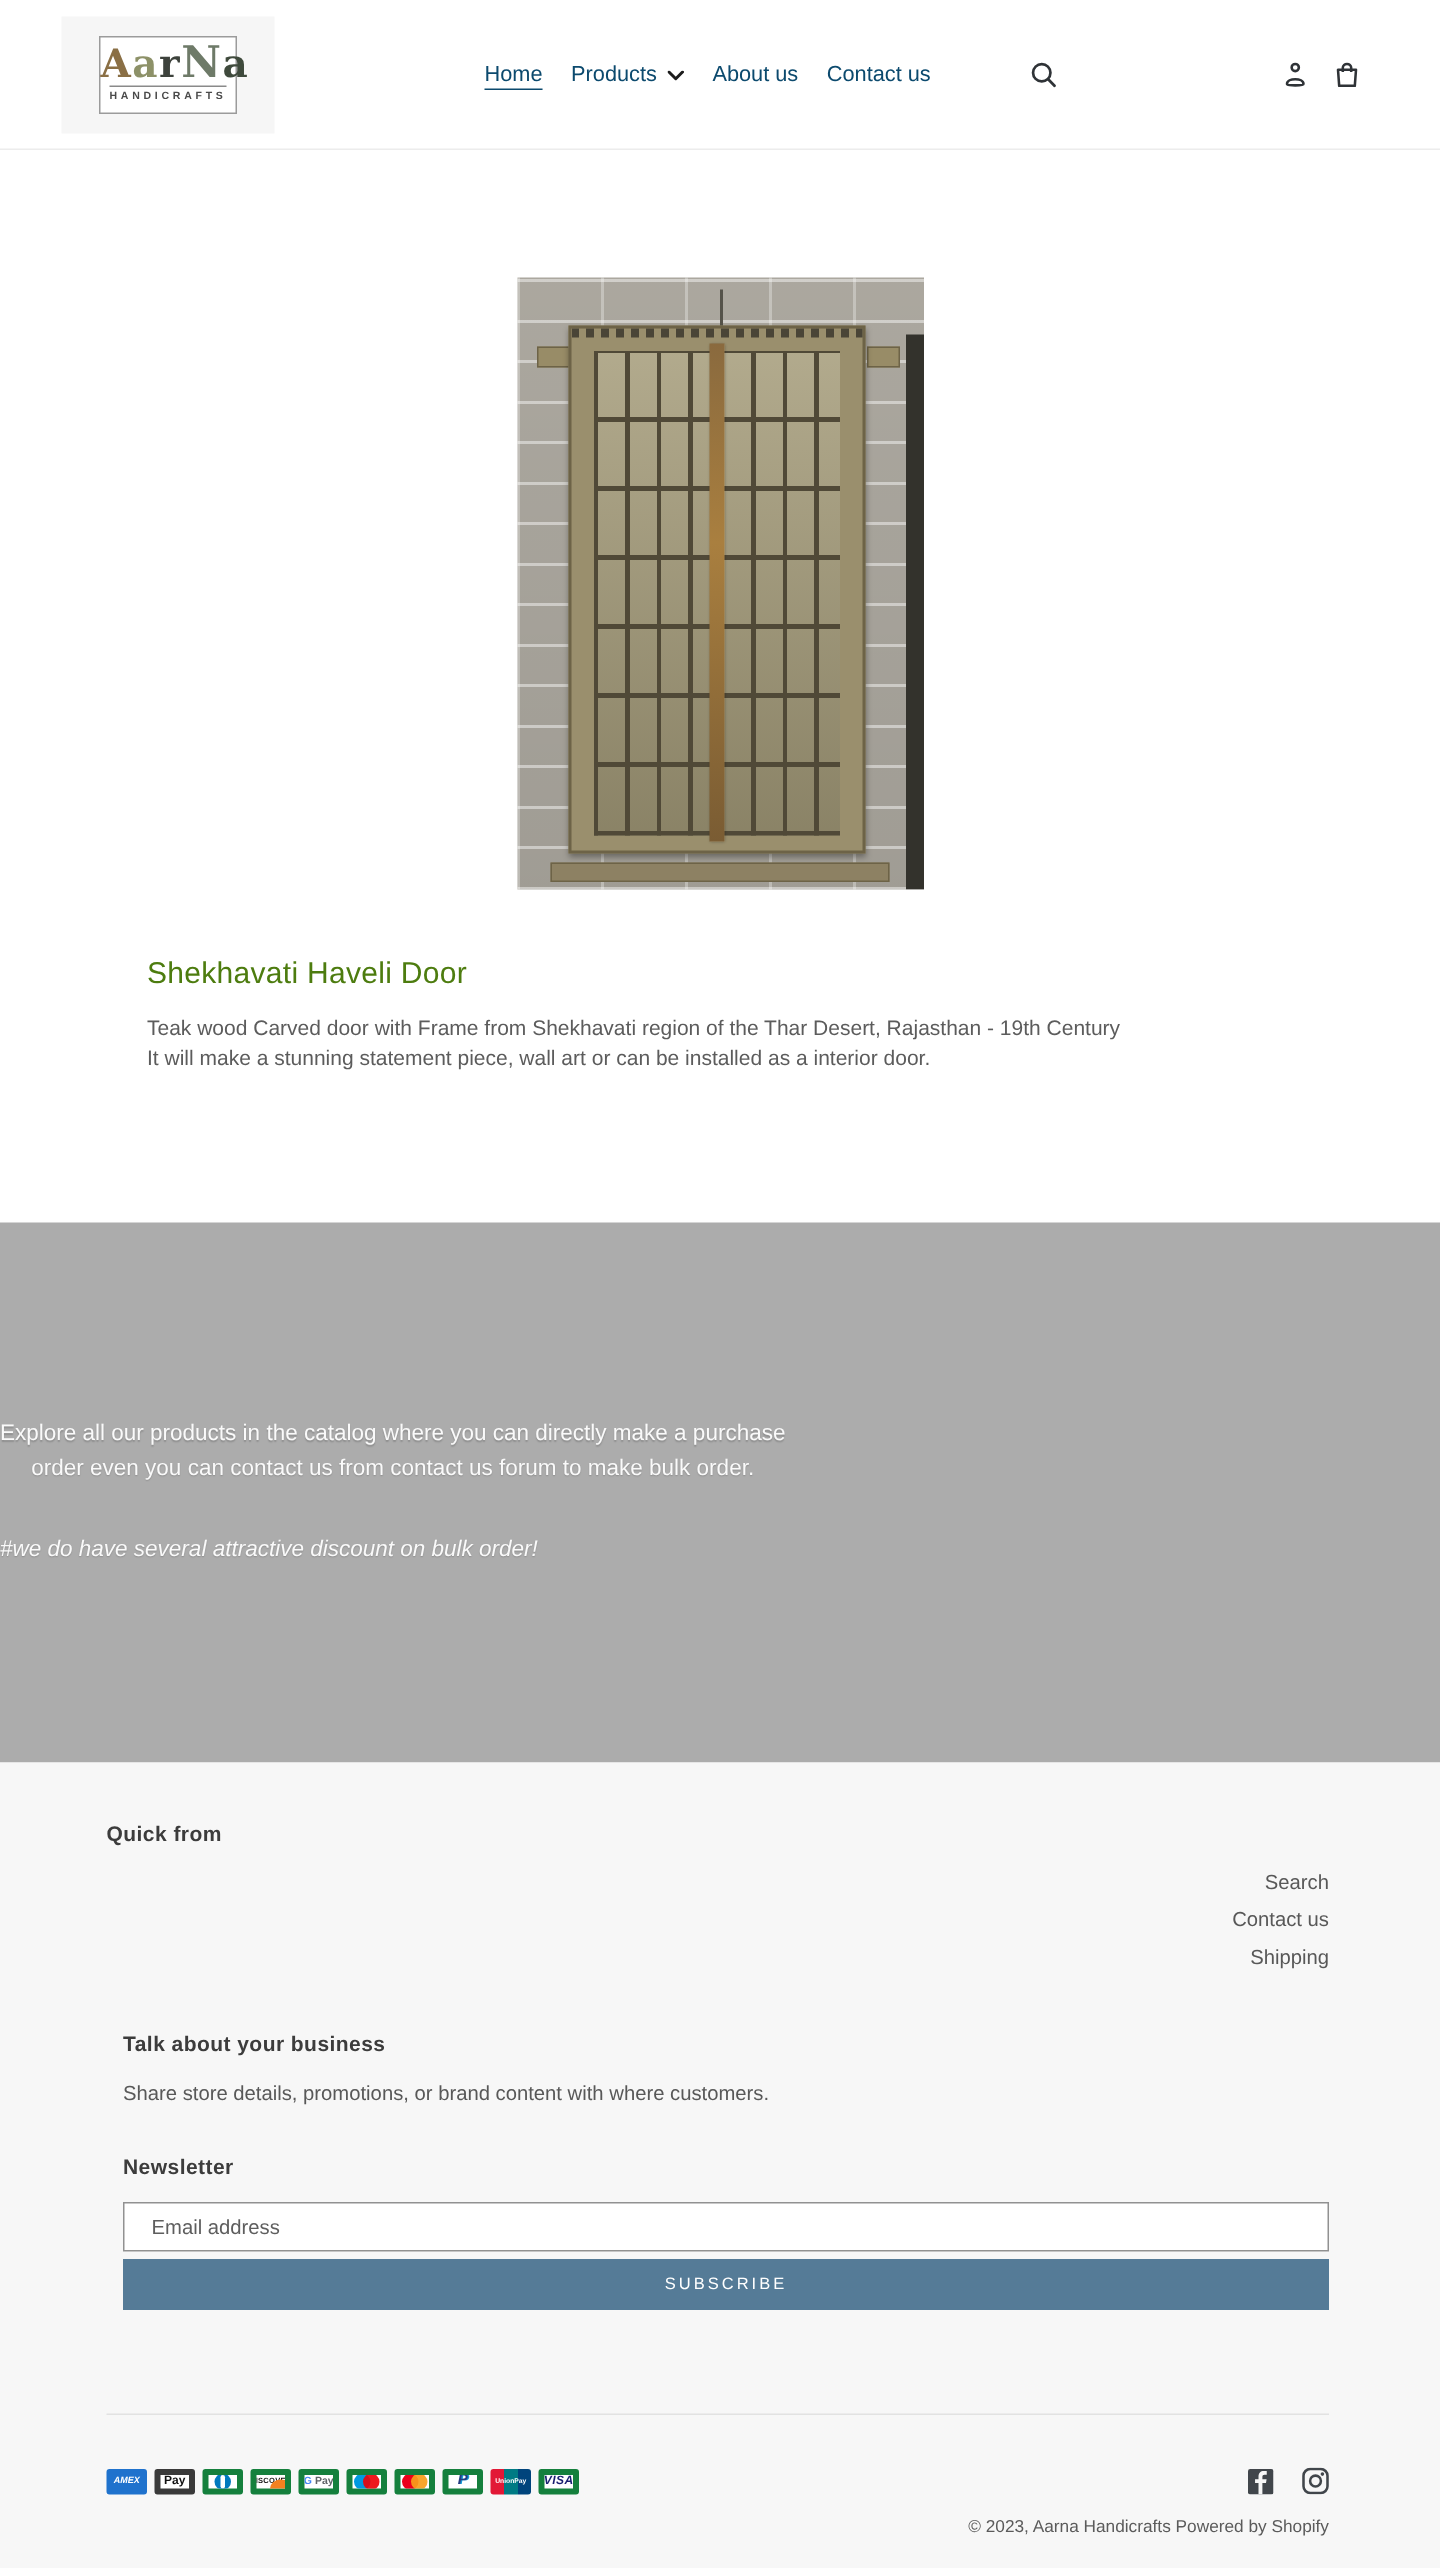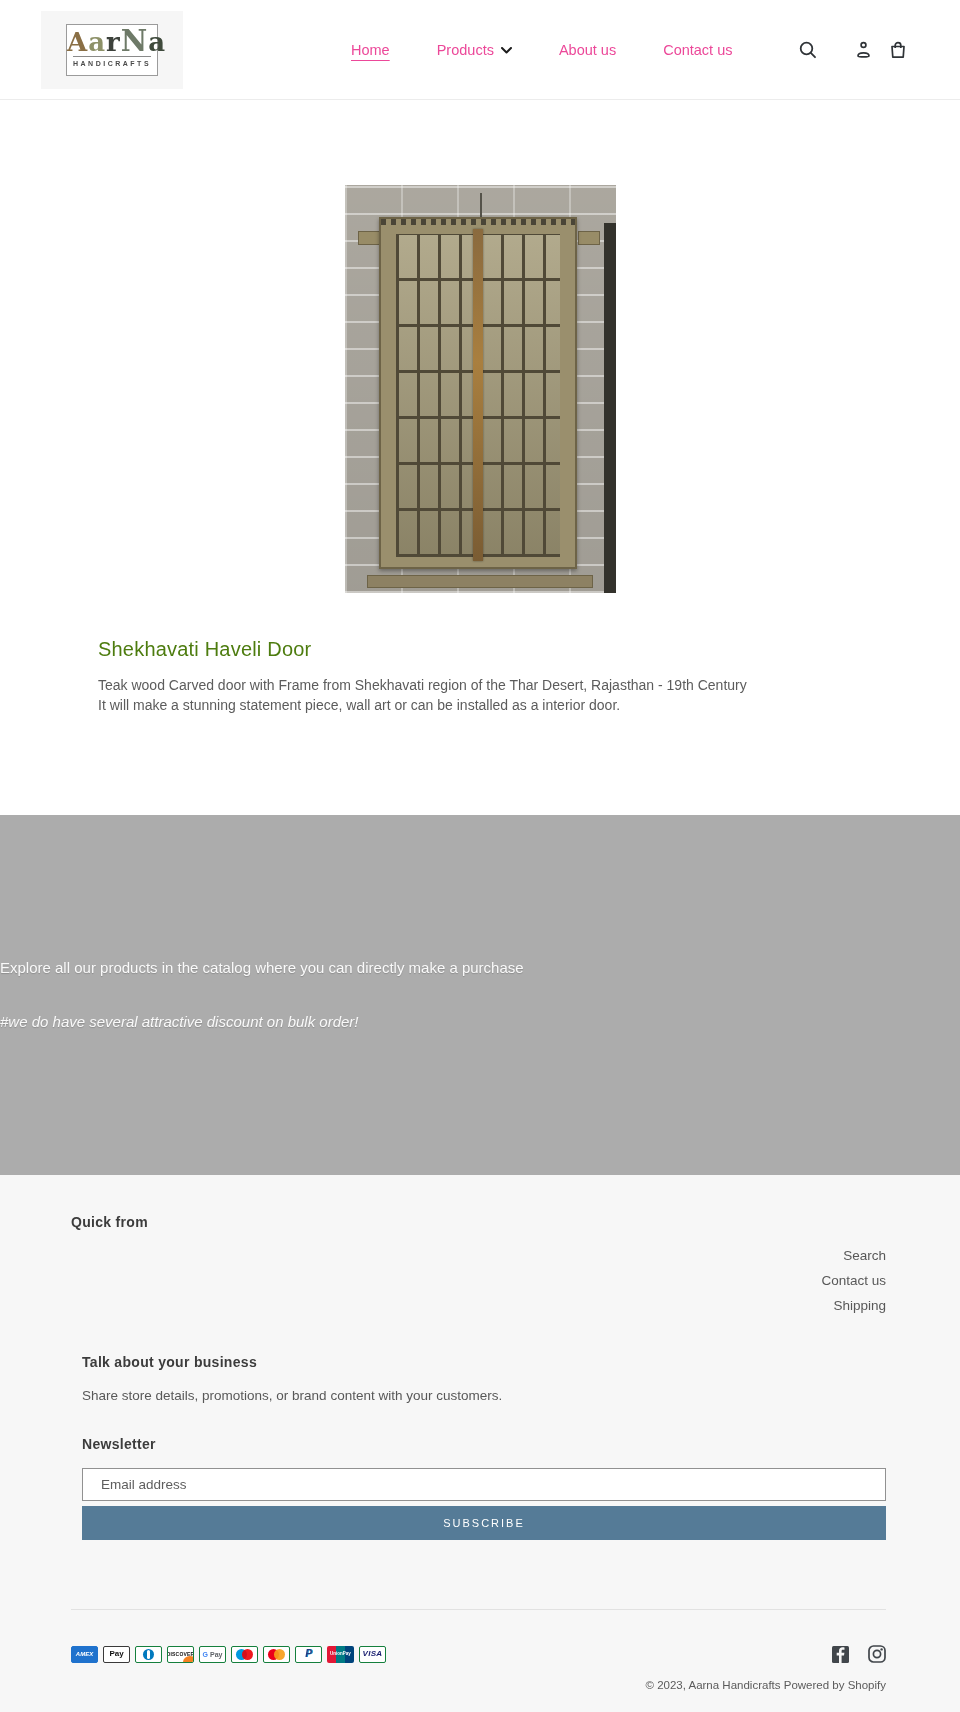--- a/index.html
+++ b/index.html
@@ -10,21 +10,21 @@
   
   header { height:100px; flex:0 0 100px; display:flex; align-items:center; padding:0 54px 0 41px; border-bottom:1px solid #ececec; background:#fff; }
   .logo-box { width:142px; height:78px; background:#f6f6f6; display:flex; align-items:center; justify-content:center; cursor:pointer; }
   .logo-inner { width:92px; height:52px; background:#fff; border:1px solid #9b9b9b; text-align:center; padding-top:3px; }
   .brand { font-family:"DejaVu Serif", serif; font-weight:bold; font-size:26px; line-height:26px; letter-spacing:1px; }
   .bl1 { color:#8a6f45; } .bl2 { color:#8d9168; } .bl3 { color:#3d423c; }
   .bl4 { color:#6e7a68; font-size:29px; } .bl5 { color:#3f4a3c; }
   .logo-sub { font-size:7px; font-weight:bold; letter-spacing:2.5px; color:#4a4a4a; border-top:1px solid #8a8a8a; width:78px; margin:1px auto 0; padding-top:3px; }
 
   nav { display:flex; align-items:center; gap:19px; margin-left:140px; }
-  .nav-link { font-size:14.5px; color:#ec4899; text-decoration:none; cursor:pointer; display:flex; align-items:center; white-space:nowrap;margin-left:28px; }
+  .nav-link { font-size:14.5px; color:#0c4a6e; text-decoration:none; cursor:pointer; display:flex; align-items:center; white-space:nowrap; }
   .nav-link.active { text-decoration:underline; text-underline-offset:5px; }
   .chev { margin-left:7px; margin-top:2px; }
 
   .icon-btn { background:none; border:none; padding:0; cursor:pointer; display:flex; align-items:center; }
   .search-btn { margin-left:66px; }
   .account-btn { margin-left:auto; }
   .bag-btn { margin-left:19px; }
 
   
   .photo { width:271px; height:408px; margin:85px auto 0; position:relative; overflow:hidden;
@@ -70,21 +70,21 @@
   .quick-links a { font-size:13.5px; color:#585858; text-decoration:none; cursor:pointer; }
   .f-about { margin:33px 0 0 11px; }
   .f-text { margin:0; font-size:13.5px; color:#585858; line-height:20px; }
   .f-news { margin:30px 0 0 11px; }
   .email-input { width:804px; height:33px; border:1px solid #919191; background:#fff; padding:0 18px; font-size:13.5px; color:#333; font-family:"Liberation Sans", sans-serif; }
   .email-input::placeholder { color:#5e5e5e; }
   .subscribe-btn { width:804px; height:34px; margin-top:5px; background:#557B97; border:none; color:#fff; font-size:11px; letter-spacing:2px; cursor:pointer; font-family:"Liberation Sans", sans-serif; }
   .f-divider { margin-top:69px; border:none; border-top:1px solid #e2e2e2; width:100%; }
   .f-bottom { margin-top:27px; display:flex; align-items:center; justify-content:space-between; }
   .payments { display:flex; gap:5px; align-items:center; }
-  .pay { width:27px; height:17px; border-radius:2px; display:flex; align-items:center; justify-content:center; position:relative; overflow:hidden; background:#fff; border:1px solid #15803d; }
+  .pay { width:27px; height:17px; border-radius:2px; display:flex; align-items:center; justify-content:center; position:relative; overflow:hidden; background:#fff; border:4px solid #15803d; }
   .pay span { line-height:1; white-space:nowrap; }
   .pay-amex { background:#1f72cd; border-color:#1f72cd; }
   .pay-amex span { color:#fff; font-size:6px; font-weight:bold; font-style:italic; }
   .pay-applepay { border-color:#3a3a3a; }
   .pay-applepay span { color:#111; font-size:8px; font-weight:bold; }
   .pay-diners .circ { width:11px; height:11px; border-radius:50%; background:#0079be; position:relative; }
   .pay-diners .circ::after { content:""; position:absolute; left:4px; top:1px; width:3px; height:9px; background:#fff; border-radius:2px; }
   .pay-discover span { color:#111; font-size:5px; font-weight:bold; letter-spacing:.2px; }
   .pay-discover::after { content:""; position:absolute; right:-4px; bottom:-6px; width:14px; height:12px; background:#f48120; border-radius:50%; }
   .pay-gpay span { color:#5f6368; font-size:7px; font-weight:bold; }
@@ -169,35 +169,36 @@
       <p class="product-desc">
         <span>Teak wood Carved door with Frame  from Shekhavati  region of the Thar Desert, Rajasthan -   19th Century</span><br>
         <span>It will make a stunning statement  piece, wall art or can be installed  as a interior door.</span>
       </p>
     </section>
   </main>
 
   <section class="promo">
     <p>
       <span>Explore all our products in the catalog where you can directly make a purchase</span><br>
+      <span>order even you can contact us from contact us forum to make bulk order.</span>
     </p>
     <p class="highlight">#we do have several attractive discount on bulk order!</p>
   </section>
 
   <footer>
     <h3 class="f-h">Quick from</h3>
     <ul class="quick-links">
       <li><a>Search</a></li>
       <li><a>Contact us</a></li>
       <li><a>Shipping</a></li>
     </ul>
 
     <div class="f-about">
       <h3 class="f-h">Talk about your business</h3>
-      <p class="f-text">Share store details, promotions, or brand content with your customers.</p>
+      <p class="f-text">Share store details, promotions, or brand content with where customers.</p>
     </div>
 
     <div class="f-news">
       <h3 class="f-h">Newsletter</h3>
       <input class="email-input" type="email" placeholder="Email address" style="">
       <button class="subscribe-btn">SUBSCRIBE</button>
     </div>
 
     <hr class="f-divider">
 

